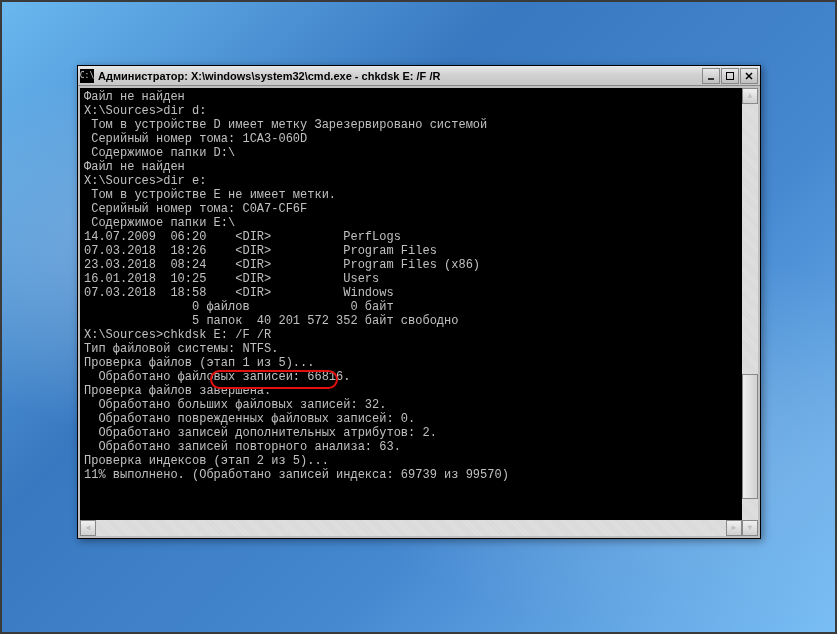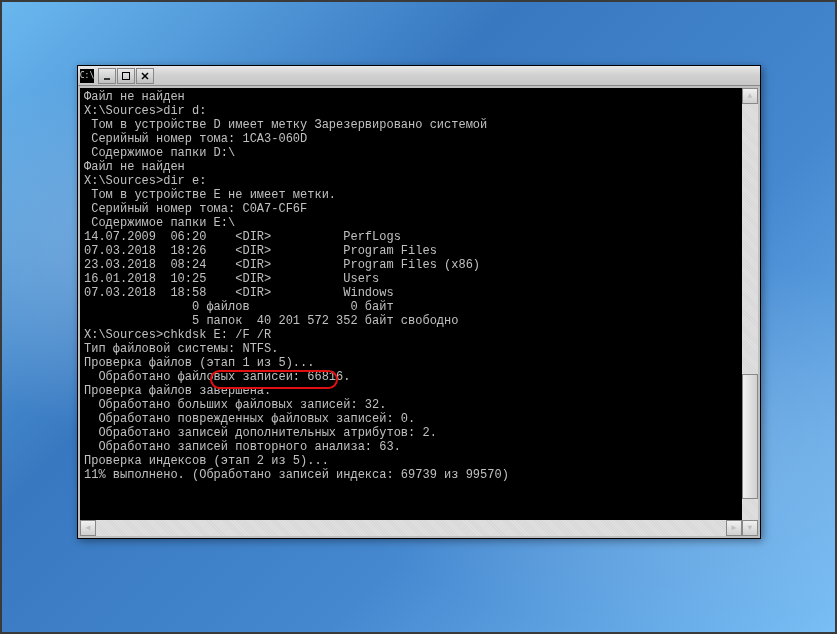--- a/index.html
+++ b/index.html
@@ -139,20 +139,21 @@
   </style>
 </head>
 <body>
 
 <div class="desktop-bg"></div>
 <div class="outer-border"></div>
 
 <div class="cmd-window">
   <div class="titlebar">
     <div class="titlebar-icon">C:\</div>
+    <div class="titlebar-title">Администратор: X:\windows\system32\cmd.exe - chkdsk E: /F /R</div>
     <div class="titlebar-buttons">
       <div class="titlebar-btn">
         <svg viewBox="0 0 10 10">
             <line x1="2" y1="8" x2="8" y2="8" stroke="#000" stroke-width="1.5"></line>
           </svg>
       </div>
       <div class="titlebar-btn">
         <svg viewBox="0 0 10 10">
             <rect x="1.5" y="1.5" width="7" height="7" fill="none" stroke="#000" stroke-width="1"></rect>
           </svg>

